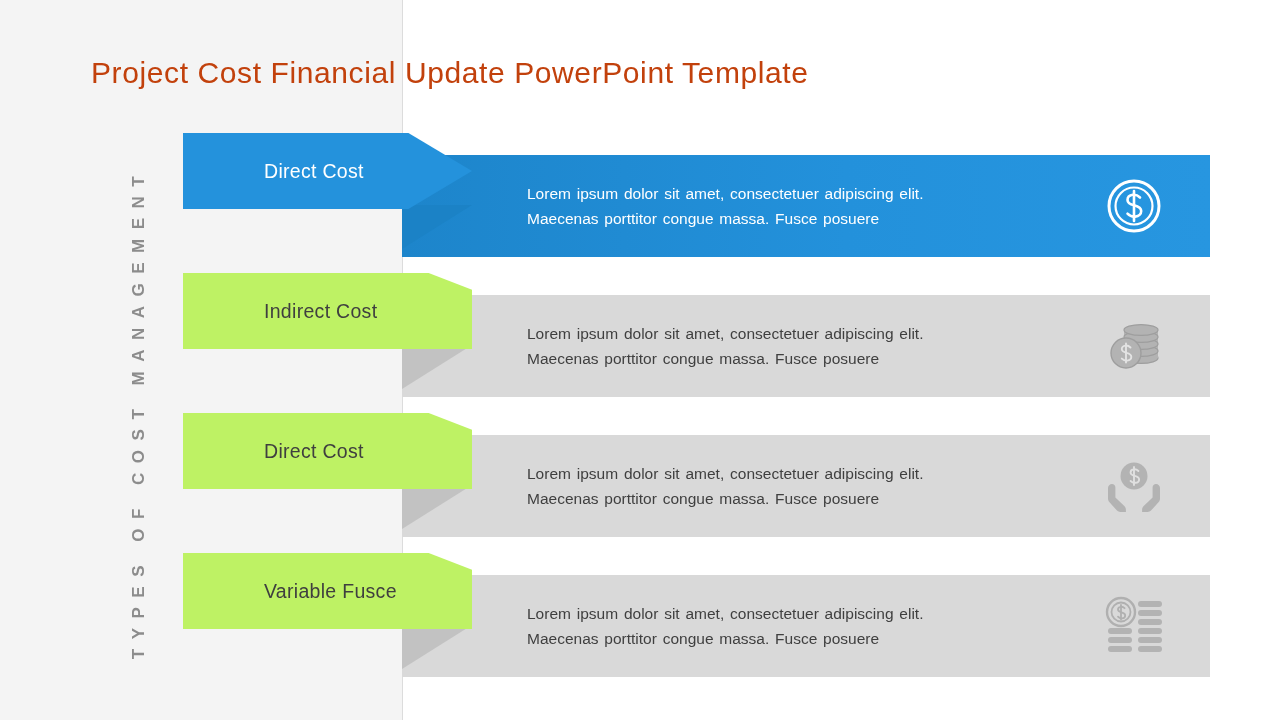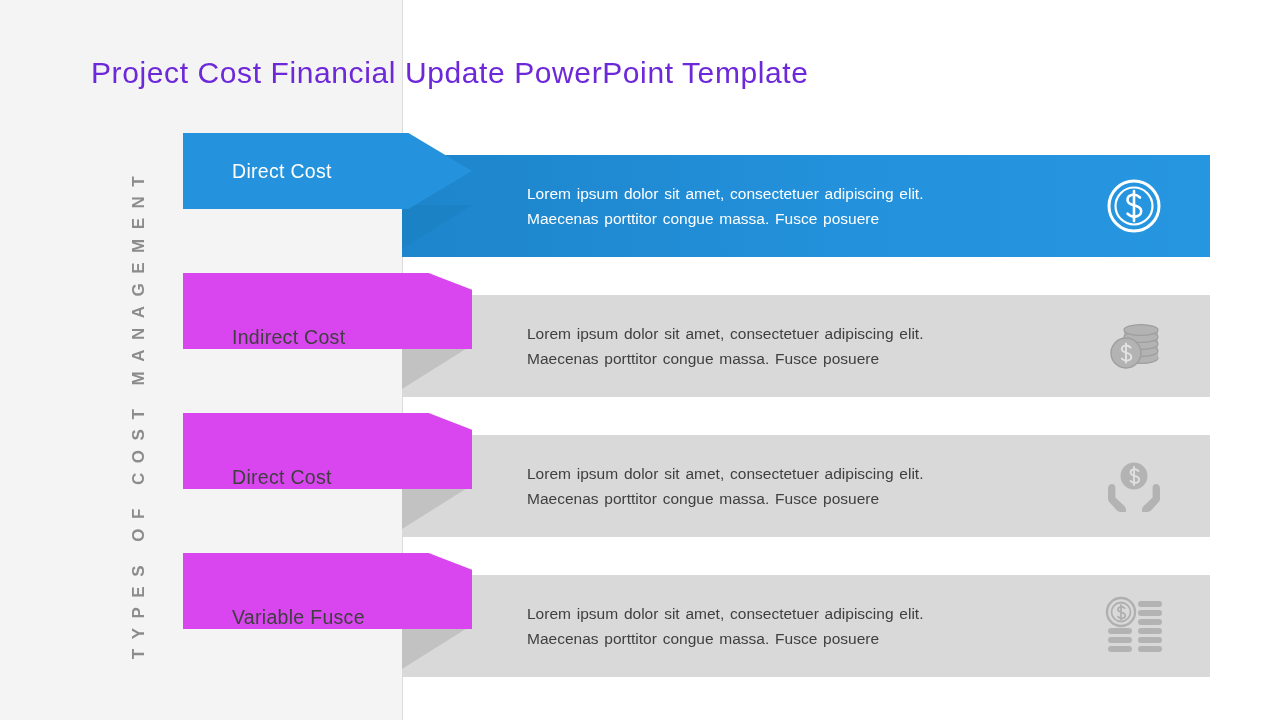--- a/index.html
+++ b/index.html
@@ -17,21 +17,21 @@
     background:#f4f4f4;
   }
   #panel-divider {
     position:absolute; left:402px; top:0; width:1px; height:720px;
     background:#dcdcdc;
   }
 
   
   #page-title {
     position:absolute; left:91px; top:56px;
-    font-size:30px; font-weight:400; color:#6d28d9;
+    font-size:30px; font-weight:400; color:#c2410c;
     letter-spacing:.6px; white-space:nowrap; z-index:40;
   }
 
   
   #side-label {
     position:absolute;
     left:-131px; top:393px;
     width:540px; height:40px;
     transform:rotate(-90deg);
     transform-origin:center center;
@@ -65,26 +65,26 @@
     width:60px; height:60px;
   }
 
   
   .row-tab {
     position:absolute; left:183px; height:76px; width:289px;
     display:flex; align-items:center;
     filter:drop-shadow(1px 3px 3px rgba(0,0,0,.22));
   }
   .row-tab.blue { background:#2492dc; clip-path:polygon(0 0, 78% 0, 100% 50%, 78% 100%, 0 100%); }
-  .row-tab.grey { background:#d946ef; clip-path:polygon(0 0, 78% 0, 100% 50%, 78% 100%, 0 100%);align-items:flex-end; }
+  .row-tab.grey { background:#bef264; clip-path:polygon(0 0, 78% 0, 100% 50%, 78% 100%, 0 100%); }
   .row-tab.short.blue,
   .row-tab.short.grey { clip-path:polygon(0 0, 85% 0, 100% 22%, 100% 100%, 0 100%); }
 
   .row-label {
-    margin-left:49px;
+    margin-left:81px;
     font-size:19.5px; font-weight:400; letter-spacing:.3px;
     white-space:nowrap;
   }
   .blue .row-label { color:#ffffff; }
   .grey .row-label { color:#3f3f3f; }
 
   
   .row-fold { position:absolute; width:70px; height:44px; }
   .row-fold.blue { background:#1b82c6; clip-path:polygon(0 0, 100% 0, 0 100%); }
   .row-fold.grey { background:#c2c2c2; clip-path:polygon(0 0, 100% 0, 0 100%); }

